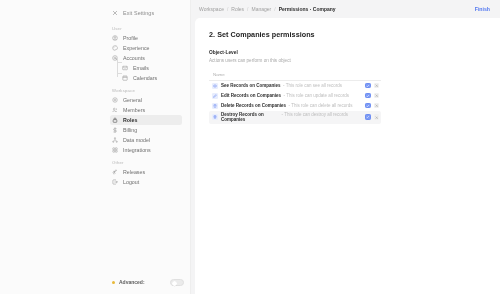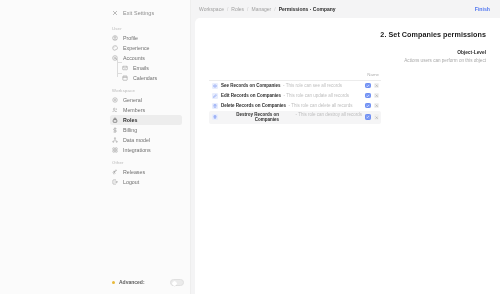--- a/index.html
+++ b/index.html
@@ -102,21 +102,20 @@
     background: none; border: none; cursor: pointer; padding: 1px 2px;
   }
 
   .panel {
     flex: 1 1 auto;
     margin: 0 0 0 4px;
     background: #ffffff;
     border-radius: 5px 0 0 0;
     padding: 12px 14px;
     overflow: hidden;
-    text-align: right;
   }
   .page-title {
     font-size: 7.2px; font-weight: bold; color: #1c1c1c;
     letter-spacing: 0.05px;
     margin-bottom: 11px;
   }
   .sec-title { font-size: 4.8px; font-weight: bold; color: #2b2b2b; margin-bottom: 2.5px; }
   .sec-desc { font-size: 4.6px; color: #a8a8a8; margin-bottom: 9px; }
 
   .tbl { width: 172px; }

